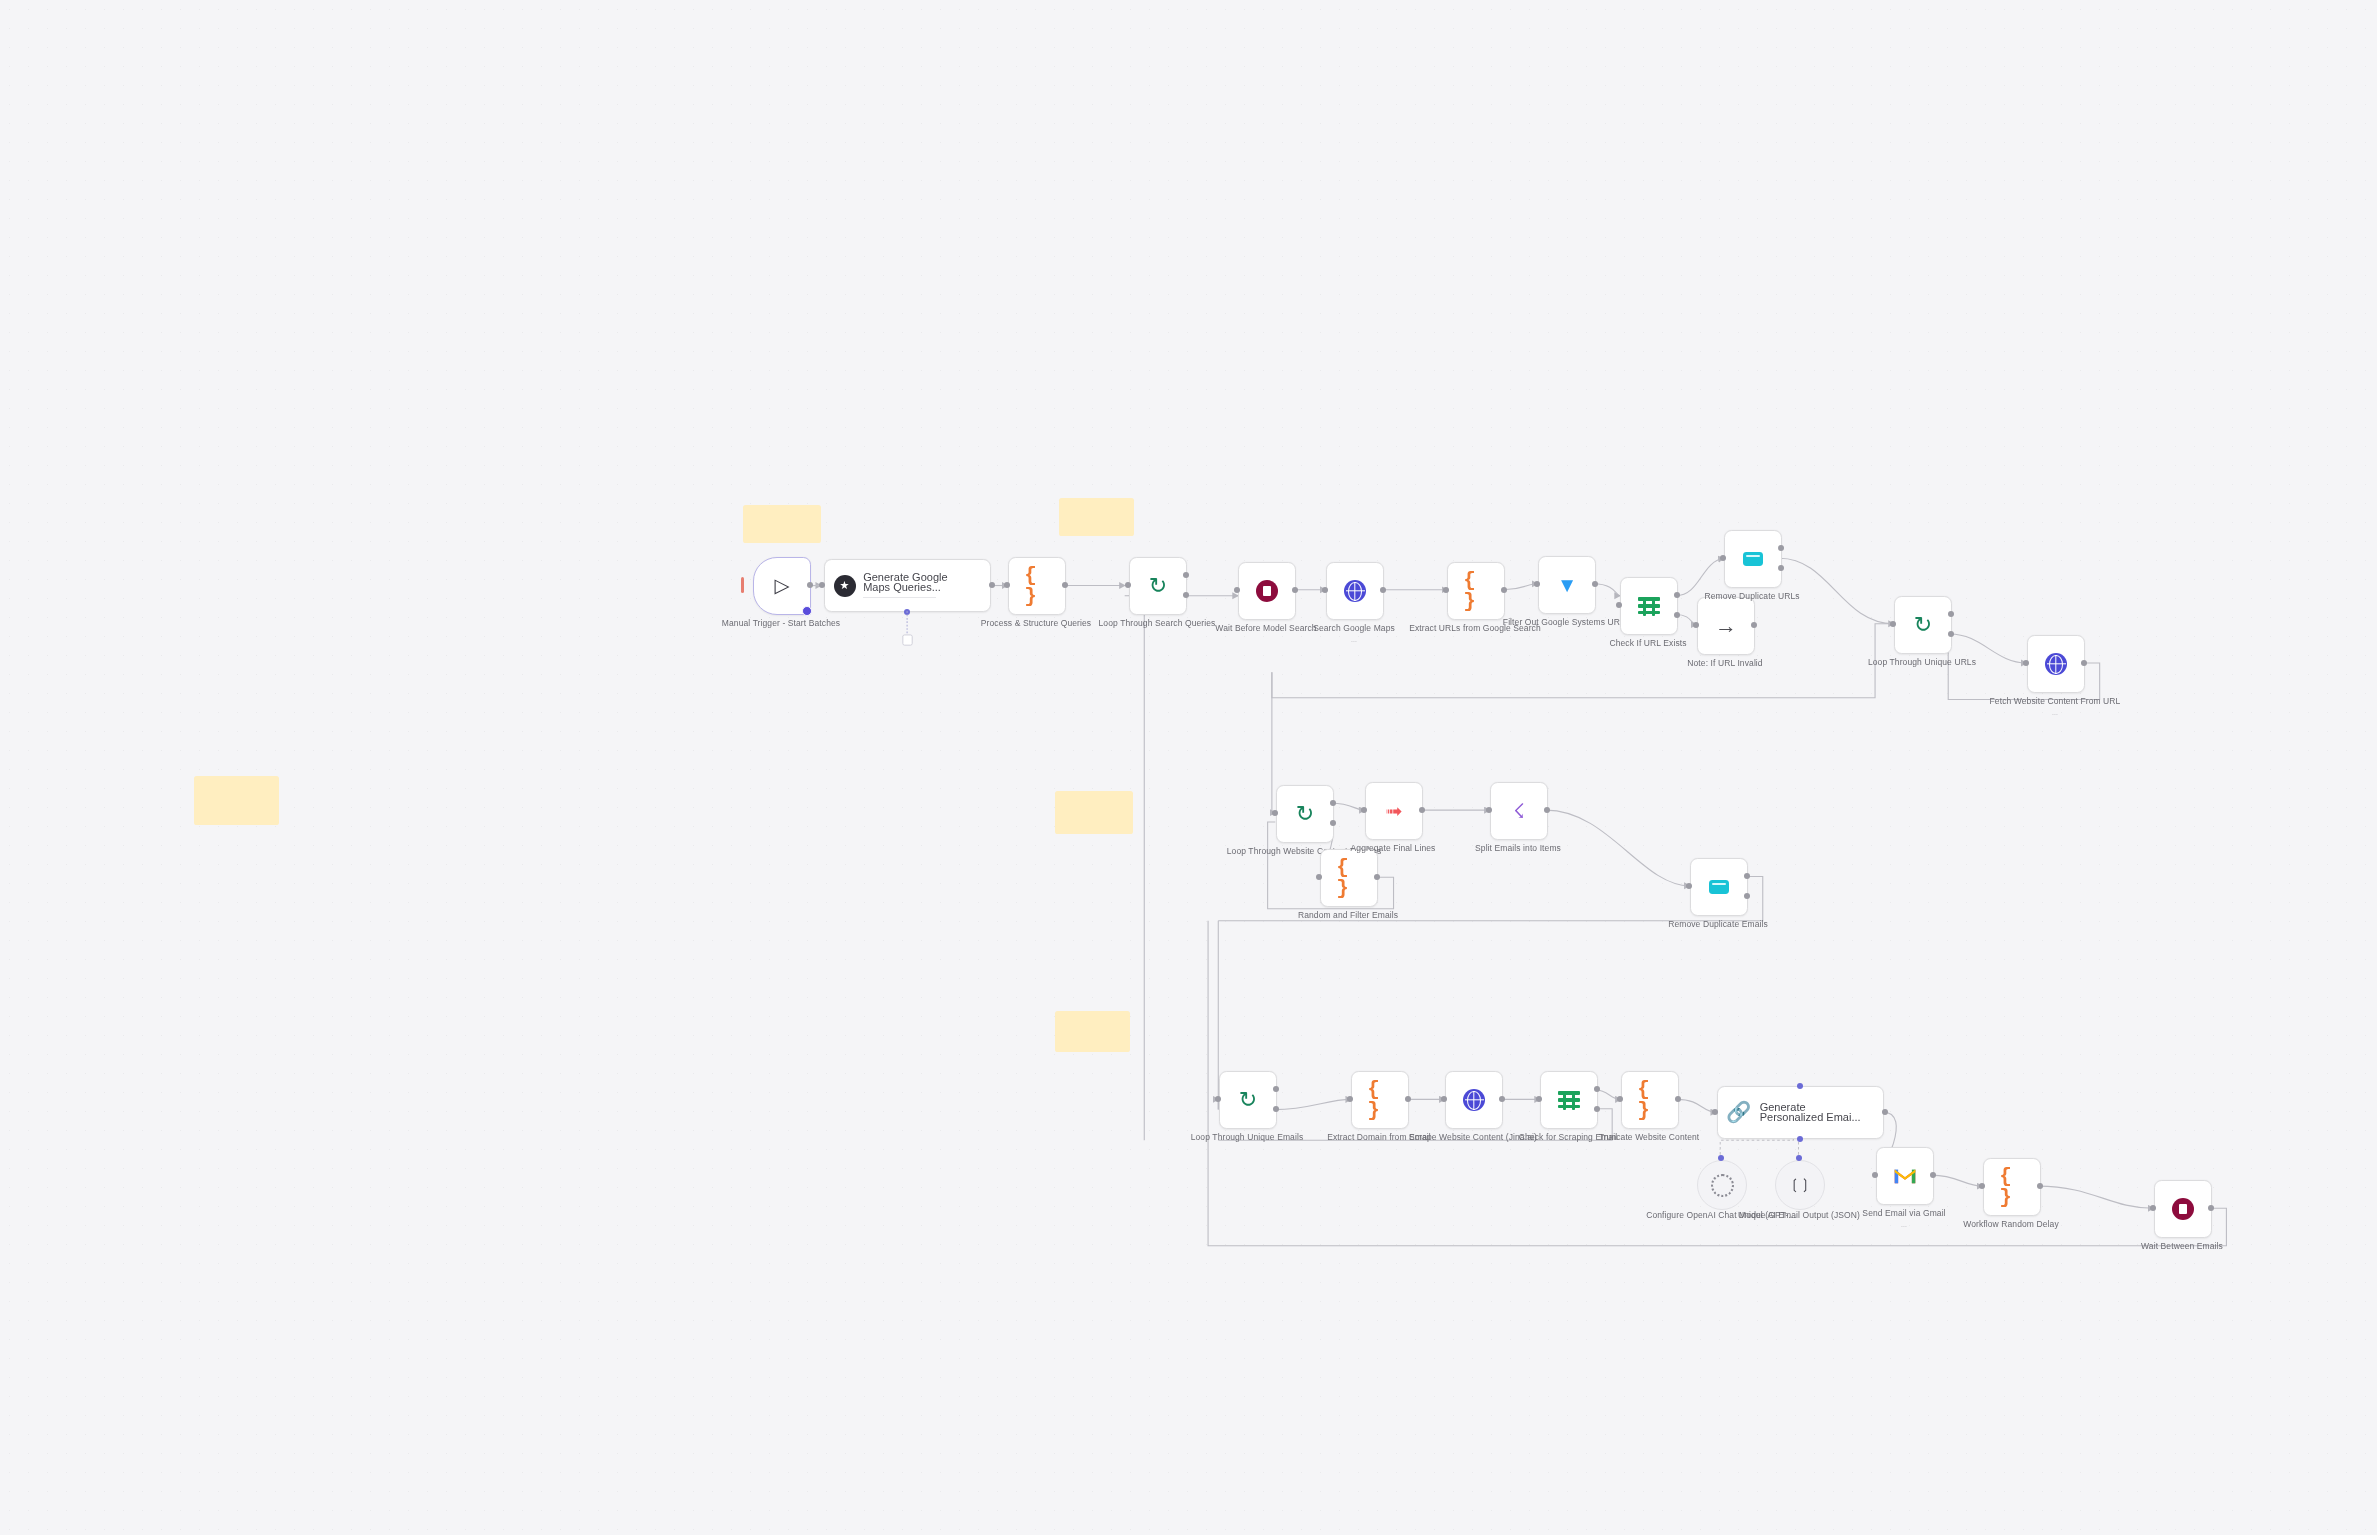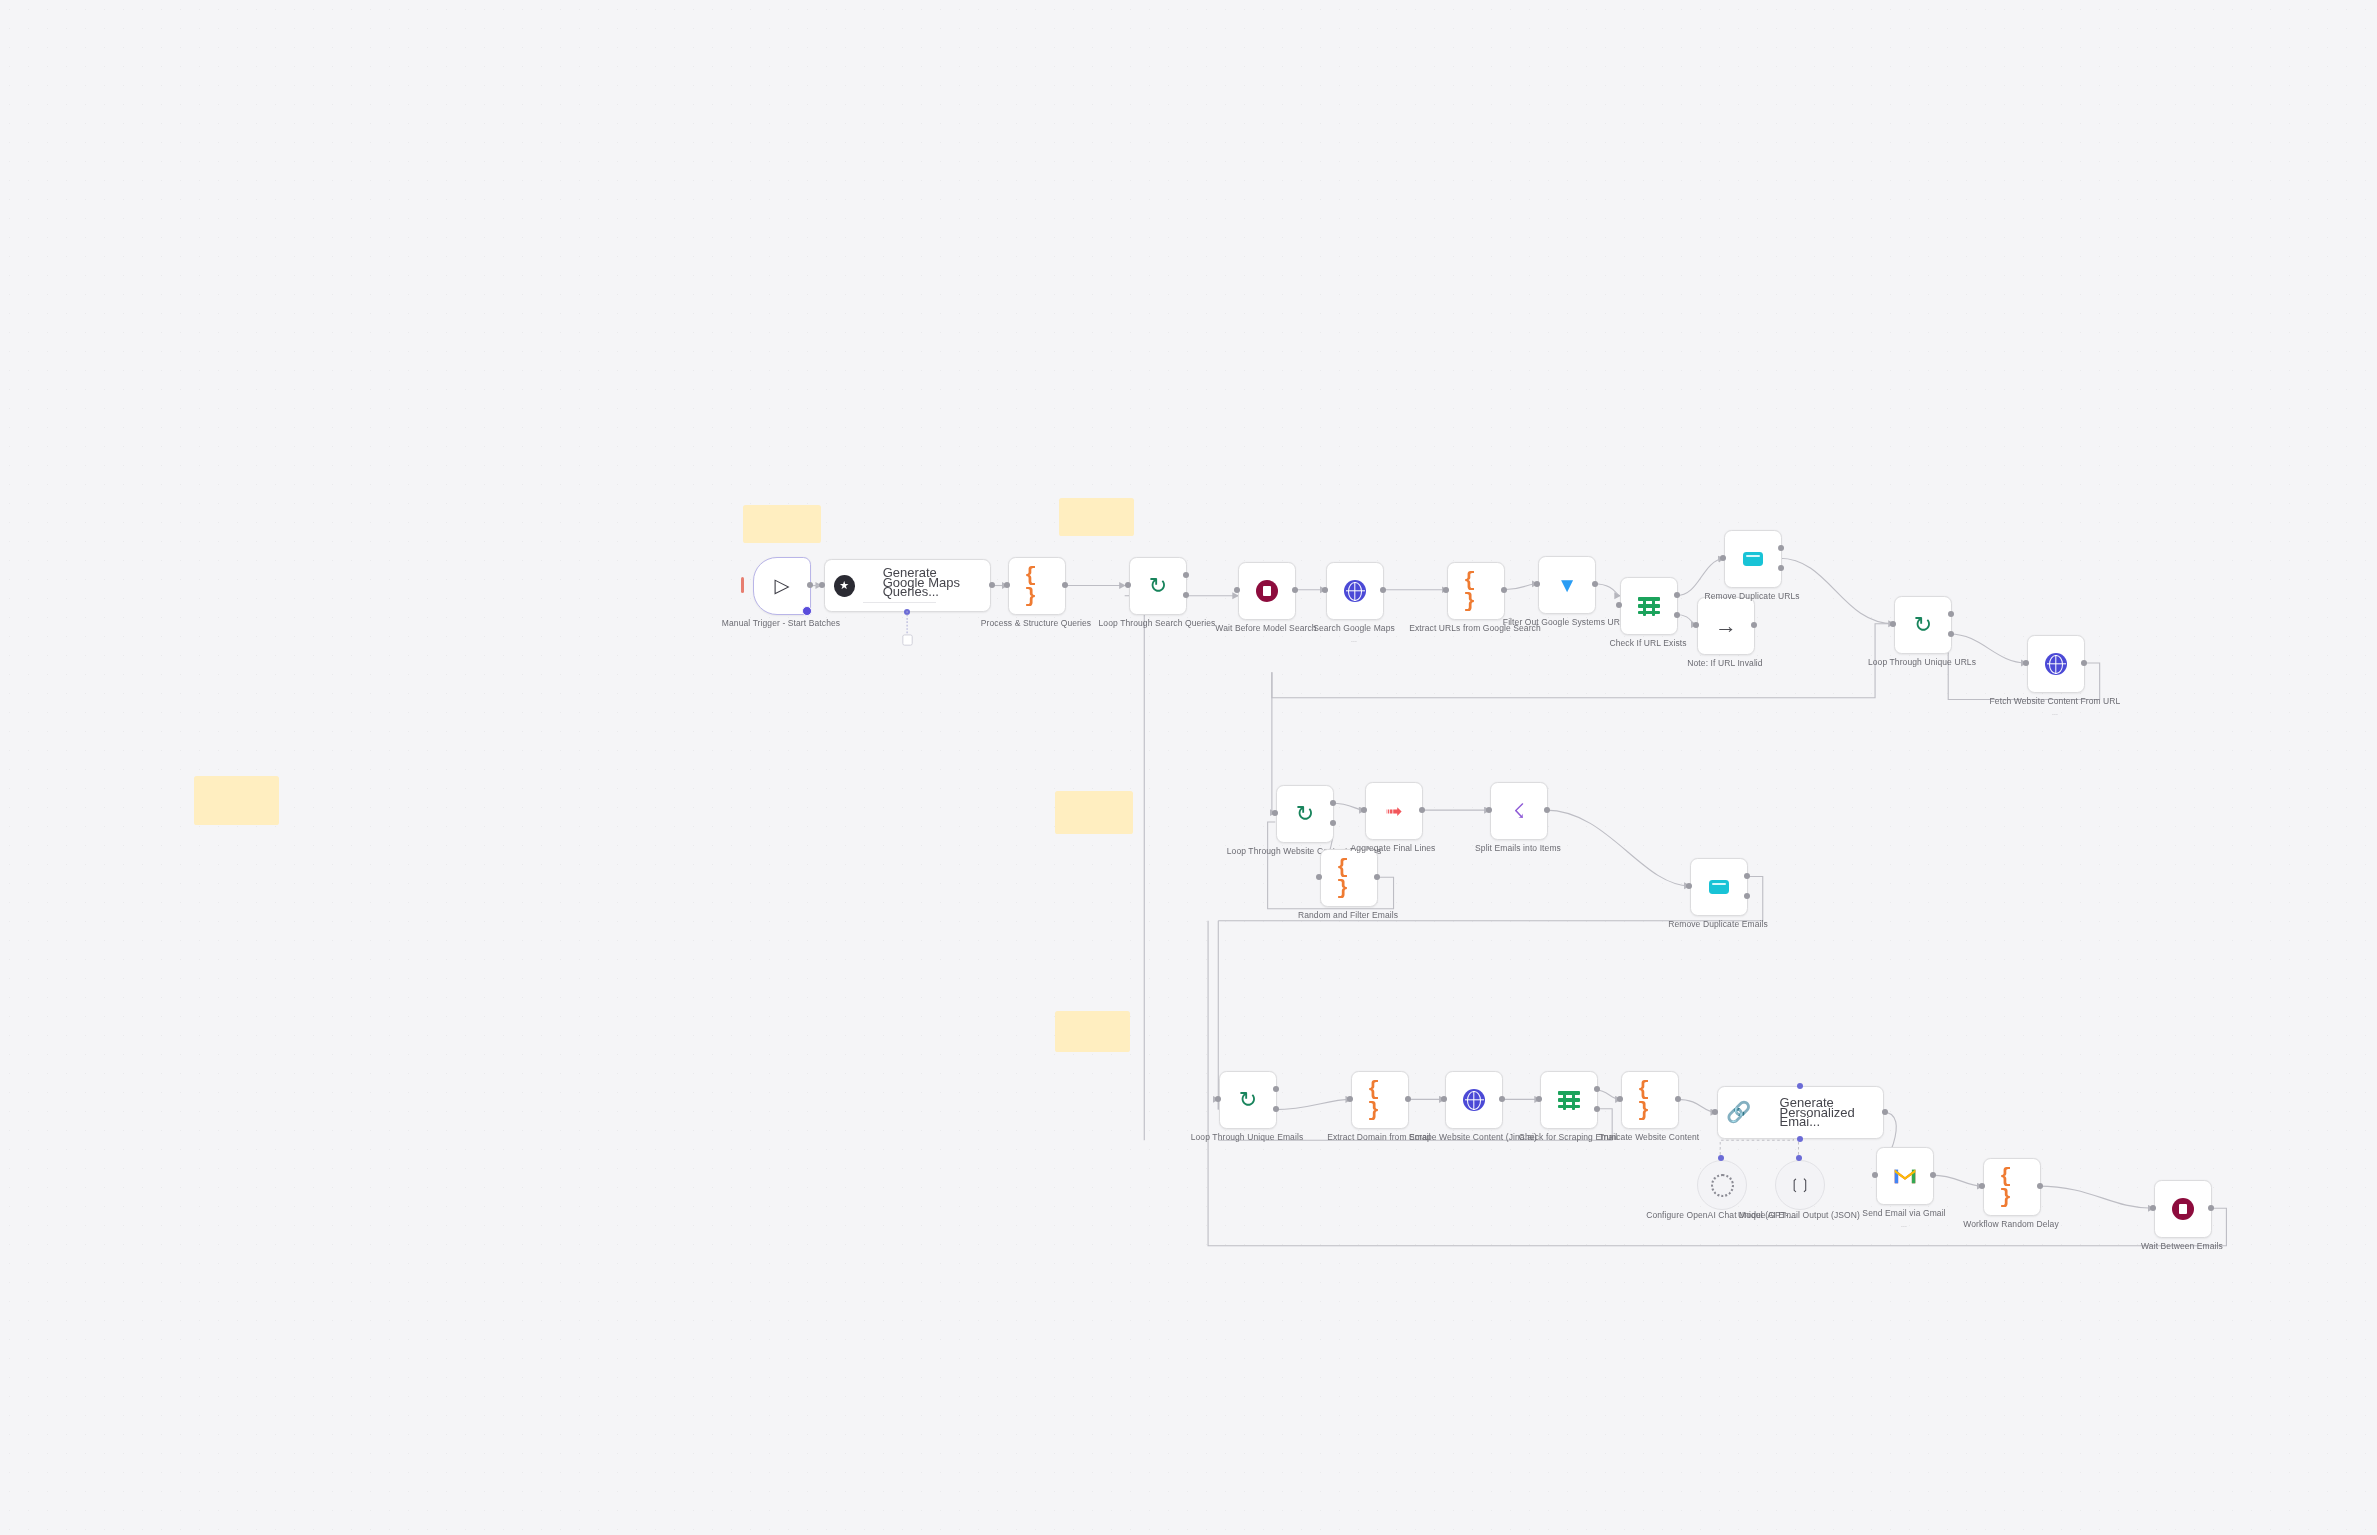--- a/index.html
+++ b/index.html
@@ -69,23 +69,22 @@
     font-size:8.5px;line-height:9.8px;
     color:#6b6b72;
     letter-spacing:0.1px;
   }
   .nlabel.round{top:27px;}
   .nsub{
     display:block;
     font-size:6.8px;color:#b0b0b6;margin-top:0.9px;
   }
   .wide-title{
-    font-size:13px;line-height:9.8px;color:#45454c;
+    font-size:11px;line-height:9.8px;color:#45454c;
     max-width:102px;
-    margin-left:20px;
   }
   .wide-sub{
     display:block;height:0.9px;background:#e7e7ea;
     width:73px;margin-top:5.1px;
   }
   
   .port{
     position:absolute;width:6px;height:6px;border-radius:50%;
     background:#9b9ba3;
   }

